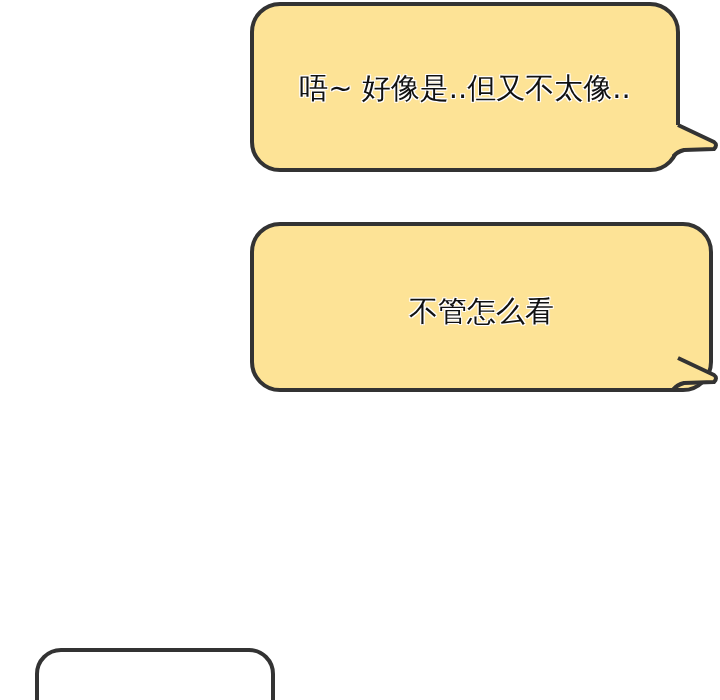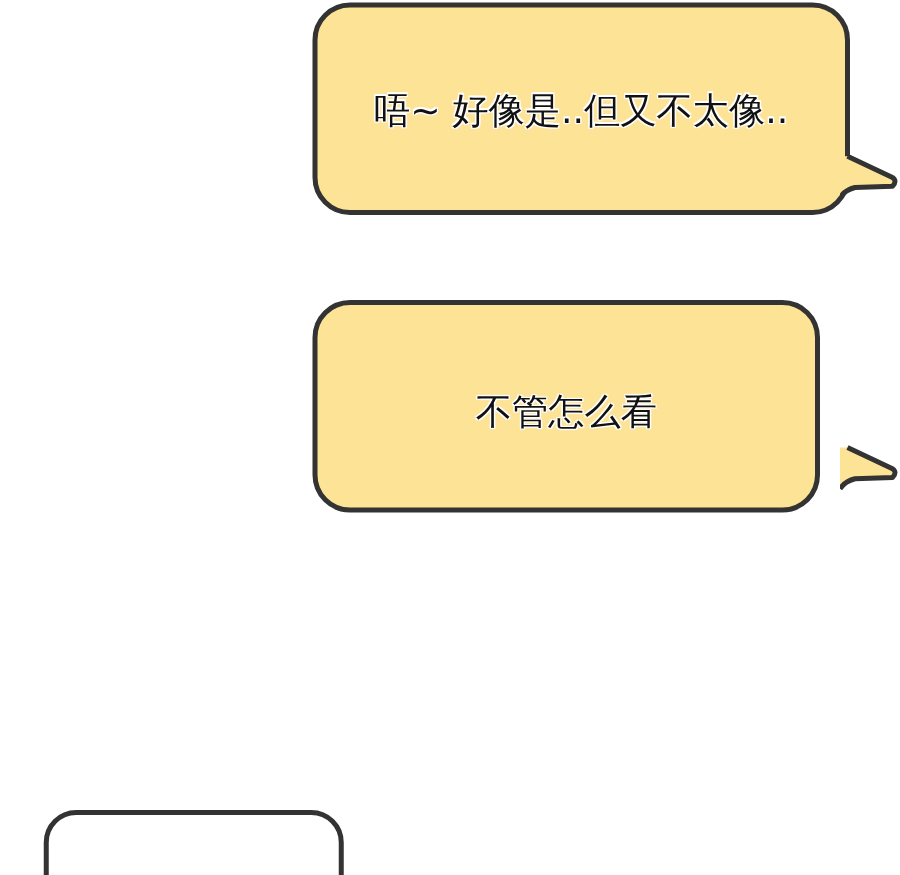--- a/index.html
+++ b/index.html
@@ -18,21 +18,21 @@
       align-items: center; justify-content: center;
       text-align: center;
     }
     .bubble .line {
       font-size: 29px; line-height: 42px; color: #111111;
       text-shadow: 0 0 2px #fff, 0 0 2px #fff, 1px 1px 0 #fff, -1px -1px 0 #fff, 1px -1px 0 #fff, -1px 1px 0 #fff;
       white-space: nowrap;
     }
     .tail { position: absolute; }
     .b1 { left: 250px; top: 2px; width: 430px; height: 170px; padding-top: 2px; }
-    .b2 { left: 250px; top: 240px; width: 406px; height: 170px; padding-top: 8px; }
+    .b2 { left: 250px; top: 222px; width: 463px; height: 170px; padding-top: 8px; }
     .b3 {
       left: 35px; top: 648px; width: 240px; height: 120px;
       background: #ffffff; border-radius: 26px;
     }
     .b3 .partial {
       position: absolute; top: 44px; left: 86px;
       width: 70px; height: 8px; overflow: hidden;
     }
   </style>
 </head>

